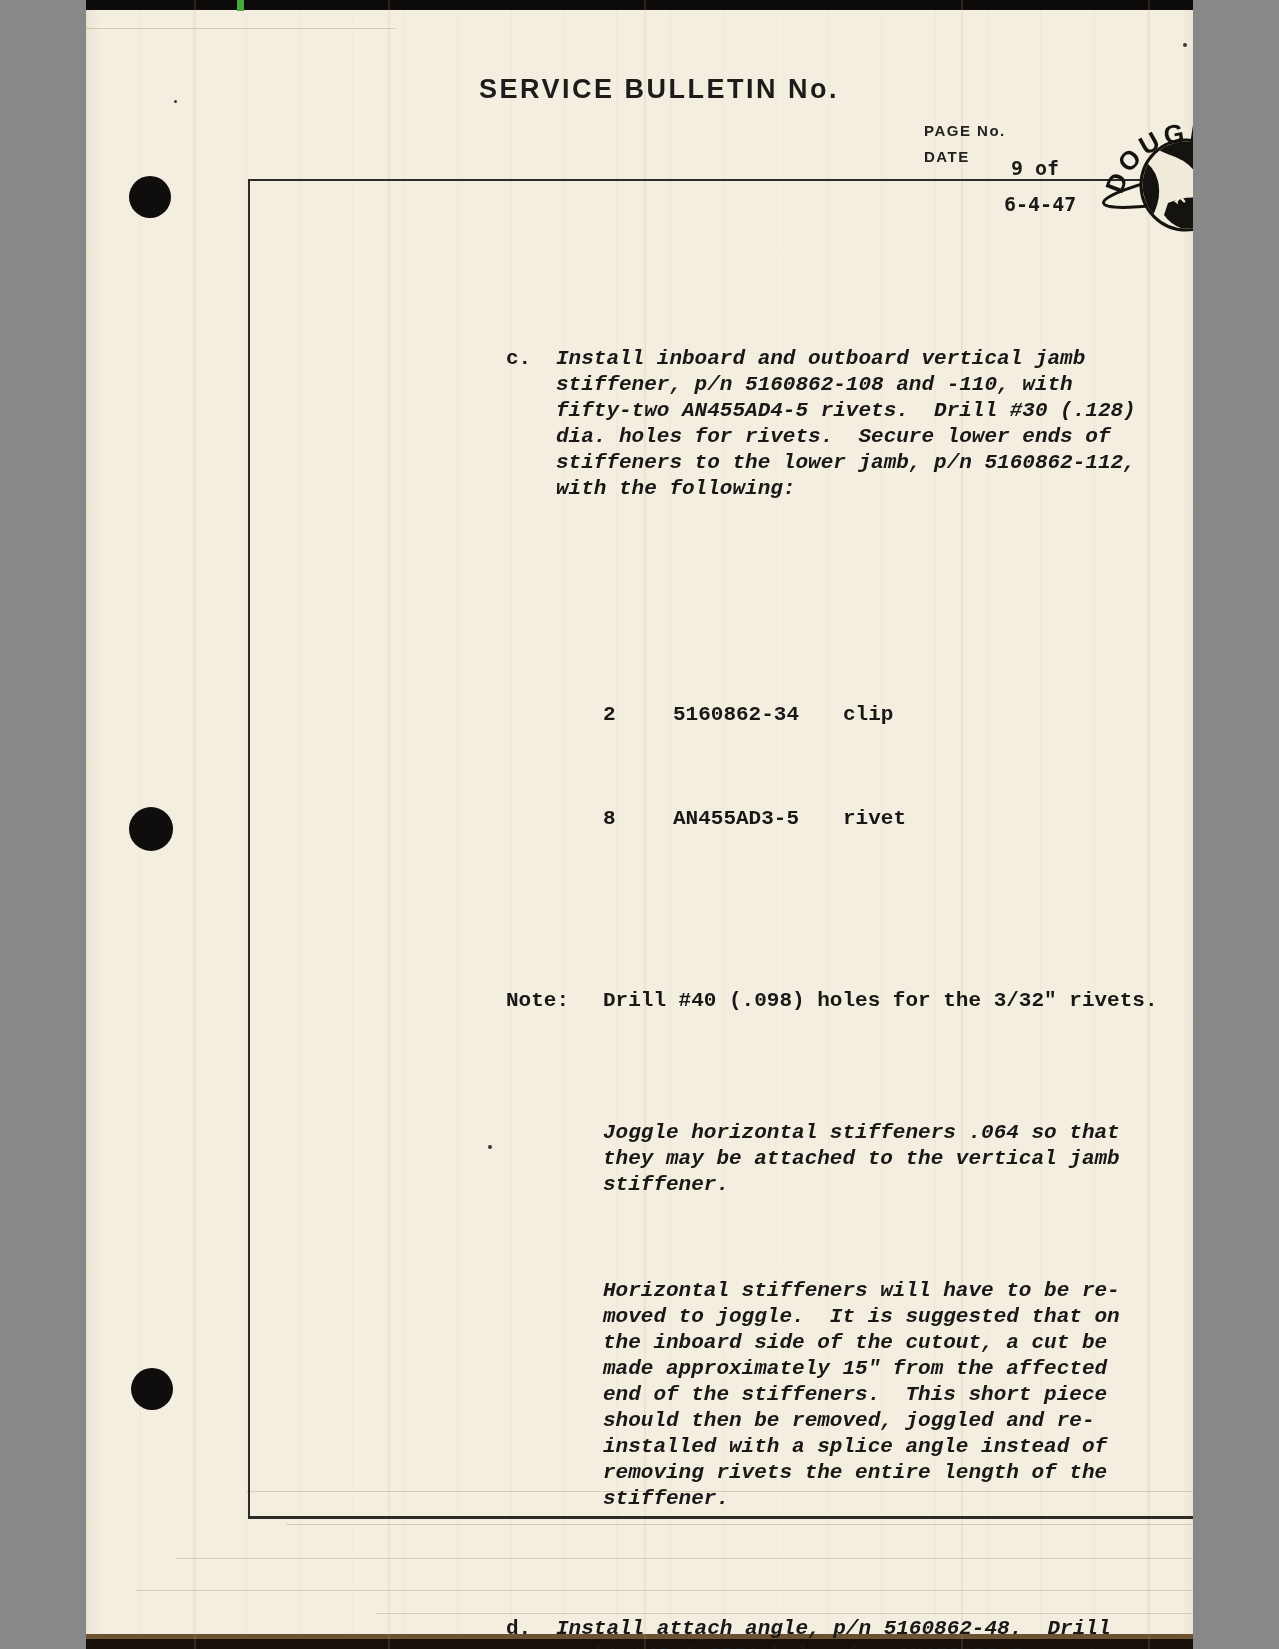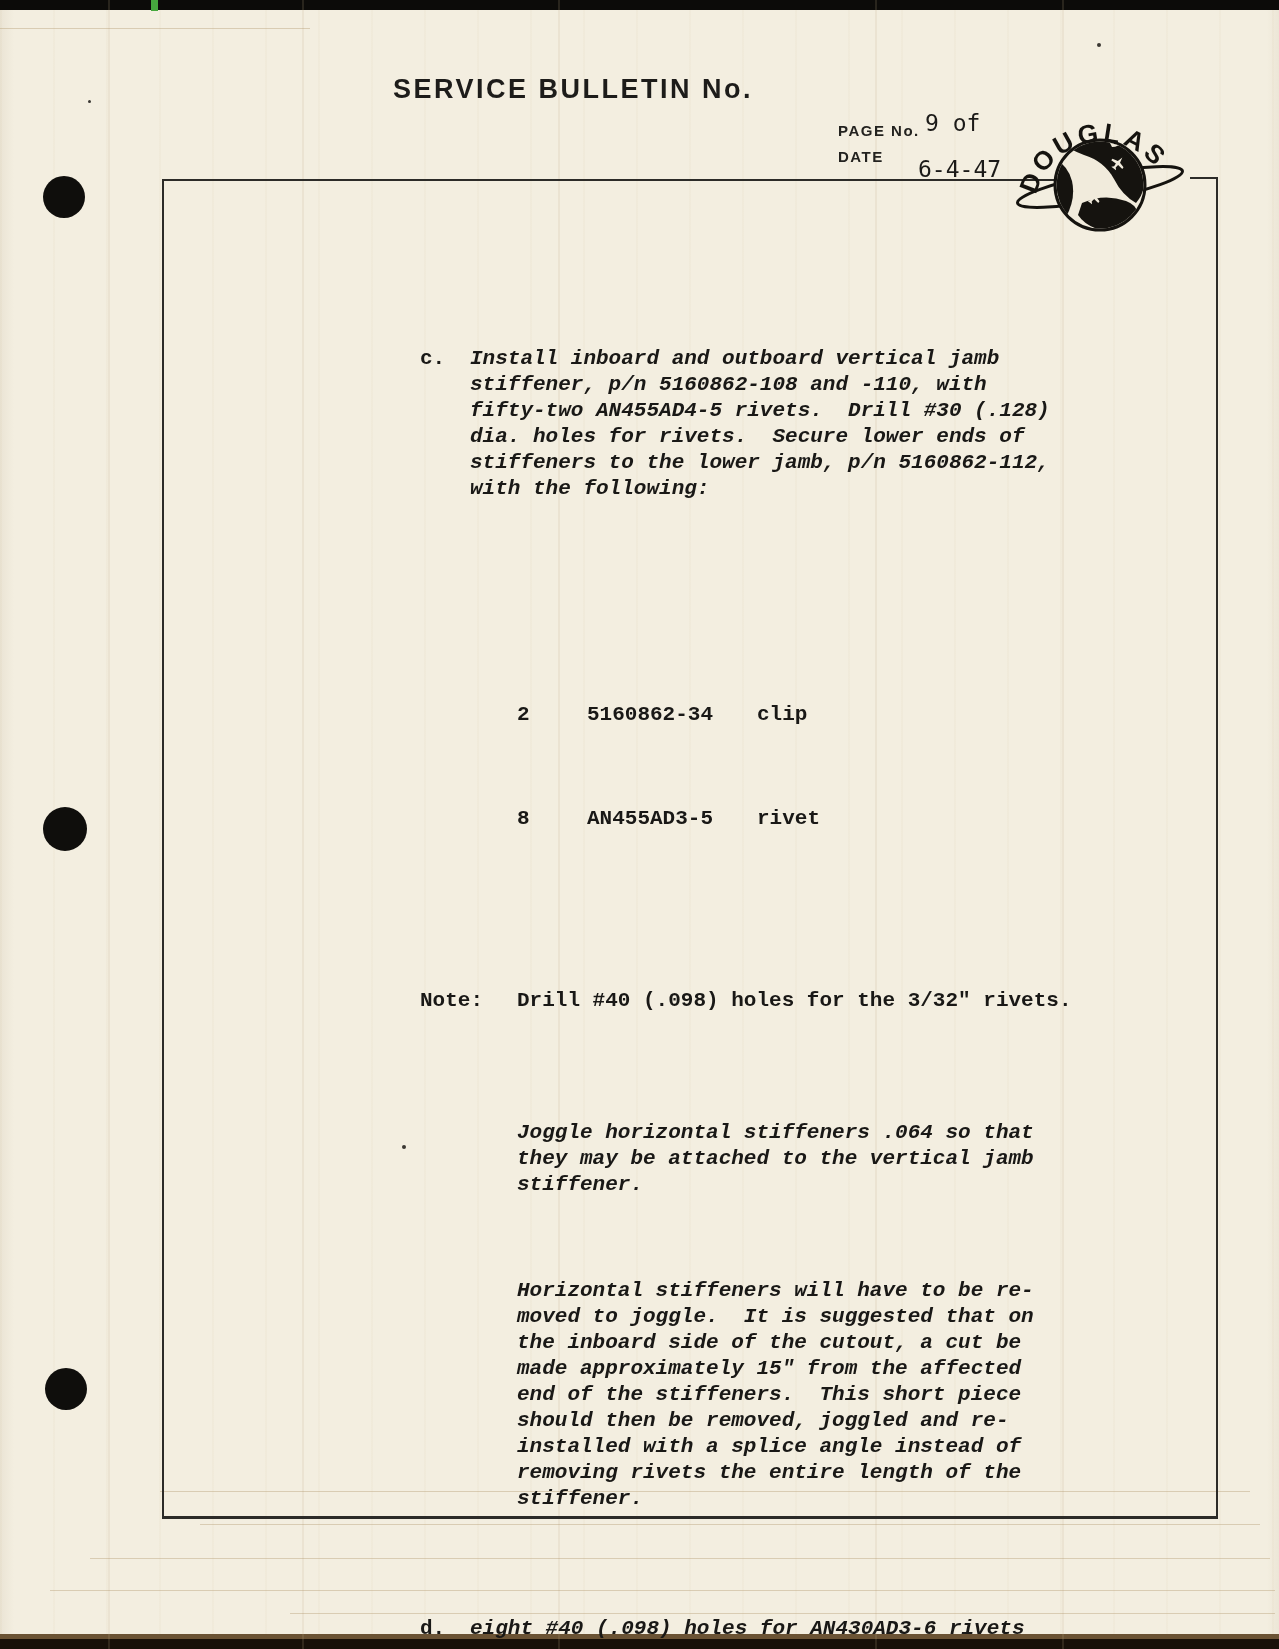--- a/index.html
+++ b/index.html
@@ -1,18 +1,18 @@
 <!DOCTYPE html>
 <html><head>
 <meta charset="utf-8">
 <style>
   html,body{margin:0;padding:0;background:#888;}
   .page{
     position:relative;
-    width:1279px;height:1649px;
+    width:1107px;height:1649px;
     margin:0 auto;
     overflow:hidden;
     background:
       linear-gradient(90deg, rgba(120,95,60,0.07), rgba(0,0,0,0) 14px),
       linear-gradient(270deg, rgba(120,95,60,0.06), rgba(0,0,0,0) 12px),
       repeating-linear-gradient(90deg, rgba(205,185,145,0.07) 0 2px, rgba(0,0,0,0) 2px 53px),
       #f3eee0;
     font-family:"Liberation Sans", sans-serif;
   }
   .scan-band-top{position:absolute;left:0;top:0;width:1279px;height:10px;background:#0c0b09;}
@@ -26,26 +26,26 @@
 
   .title{
     position:absolute;left:393px;top:74px;
     font-size:27px;font-weight:700;letter-spacing:2.5px;color:#1d1c1a;
   }
   .meta-label{
     position:absolute;font-size:15px;font-weight:700;letter-spacing:1.5px;color:#23221f;text-align:center;
   }
   .meta-value{
     position:absolute;font-family:"DejaVu Sans Mono", monospace;
-    font-size:23px;font-weight:400;color:#1b1a18;
+    font-size:20px;font-weight:700;color:#1b1a18;margin-top:46px;
   }
   .lbl-page{left:838px;top:122px;}
   .val-page{left:925px;top:110px;}
   .lbl-date{left:838px;top:148px;}
-  .val-date{left:918px;top:156px;}
+  .val-date{left:918px;top:146px;}
 
   
   .bx{position:absolute;background:#2c2b28;}
   .bx-top-main{left:162px;top:179px;width:918px;height:2px;}
   .bx-top-stub{left:1190px;top:177px;width:28px;height:2px;}
   .bx-left{left:162px;top:179px;width:2px;height:1339px;}
   .bx-right{left:1216px;top:177px;width:2px;height:1341px;}
   .bx-bottom{left:162px;top:1516px;width:1056px;height:3px;}
 
   .logo{position:absolute;left:1012px;top:103px;width:190px;height:142px;}
@@ -174,21 +174,21 @@
     <div class="note-row">
       <div class="nlabel">Note:</div>
       <div>Drill #40 (.098) holes for the 3/32" rivets.</div>
     </div>
 
     <div class="npara"><div class="tline">Joggle horizontal stiffeners .064 so that</div><div class="tline">they may be attached to the vertical jamb</div><div class="tline">stiffener.</div></div>
     <div class="npara"><div class="tline">Horizontal stiffeners will have to be re-</div><div class="tline">moved to joggle.  It is suggested that on</div><div class="tline">the inboard side of the cutout, a cut be</div><div class="tline">made approximately 15" from the affected</div><div class="tline">end of the stiffeners.  This short piece</div><div class="tline">should then be removed, joggled and re-</div><div class="tline">installed with a splice angle instead of</div><div class="tline">removing rivets the entire length of the</div><div class="tline">stiffener.</div></div>
 
     <div class="item mt-d">
       <div class="marker">d.</div>
-      <div><div class="tline">eight #40 (.098) holes for AN430AD3-6 rivets</div></div>
+      <div><div class="tline">Install attach angle, p/n 5160862-48.  Drill</div><div class="tline">eight #40 (.098) holes for AN430AD3-6 rivets</div></div>
     </div>
 
     
 
     
 
     
 
   </div>
 </div>

